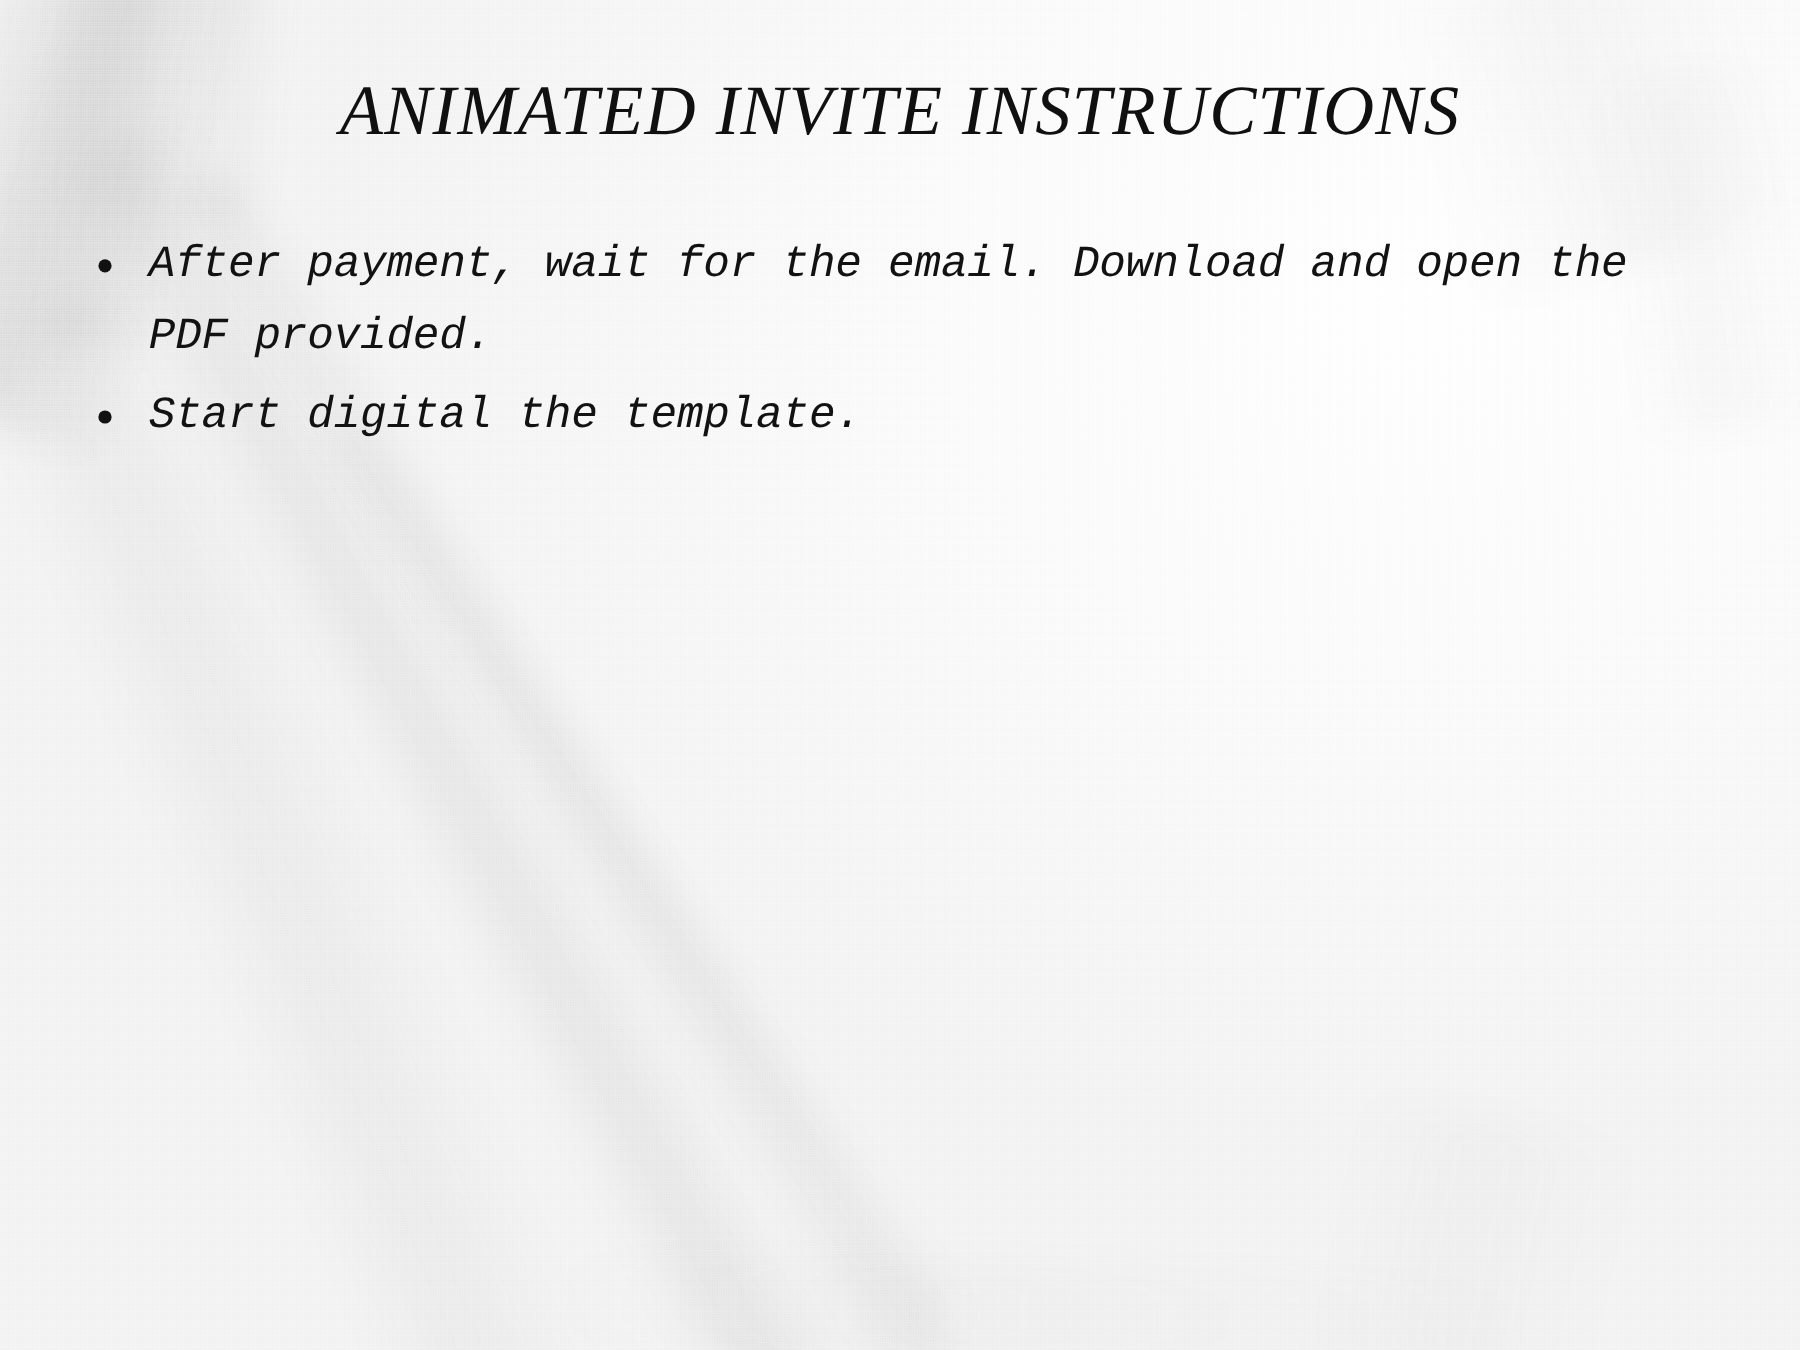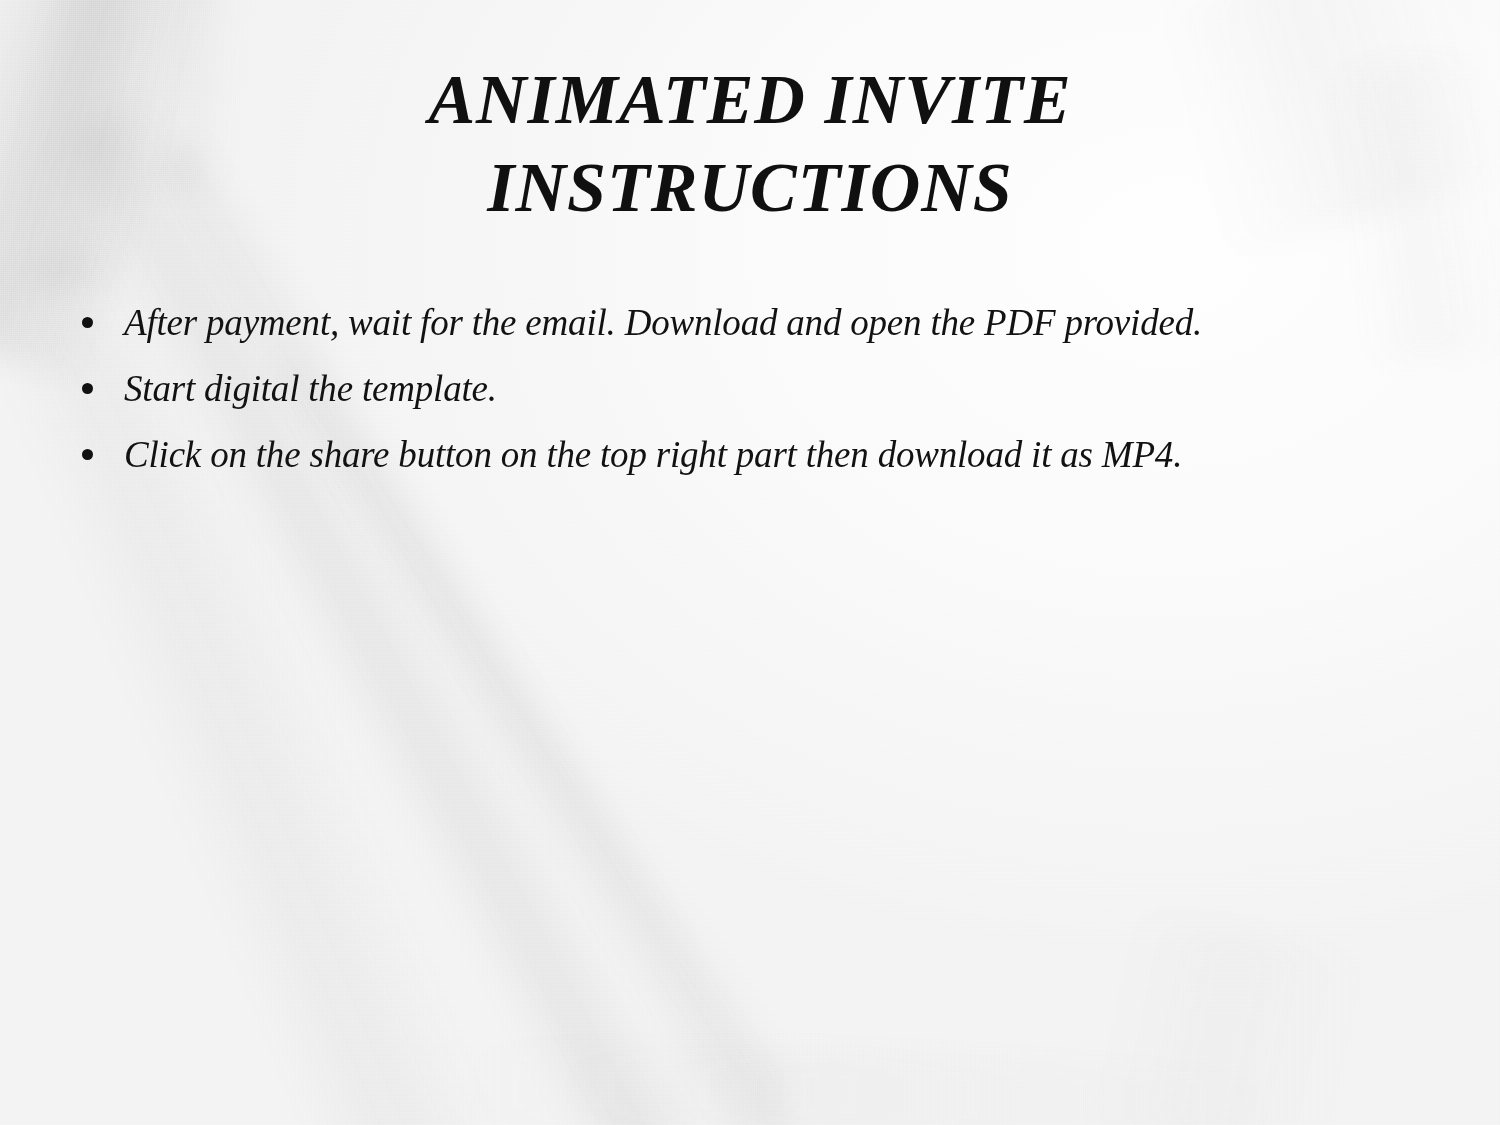--- a/index.html
+++ b/index.html
@@ -67,38 +67,38 @@
   
   .content {
     position: relative;
     z-index: 3;
     padding: 56px 52px 0 52px;
   }
 
   .title {
     font-family: "Liberation Serif", "DejaVu Serif", serif;
     font-style: italic;
-    font-weight: 700;
-    font-size: 70px;
+    font-weight: 400;
+    font-size: 59px;
     line-height: 1.25;
     letter-spacing: 1px;
     text-align: center;
     color: #101010;
     margin: 0 auto;
     max-width: 1120px;
   }
 
   .bullets {
     list-style: none;
     margin: 62px 0 0 0;
     padding: 0 20px 0 24px;
   }
   .bullets li {
     position: relative;
-    font-family: Liberation Serif, serif;
+    font-family: Liberation Mono, monospace;
     font-style: italic;
     font-weight: 400;
     font-size: 37px;
     line-height: 1.62;
     color: #121212;
     padding-left: 48px;
     margin-bottom: 6px;
     letter-spacing: -0.2px;
   }
   .bullets li::before {
@@ -135,17 +135,16 @@
 
   <div class="grain"></div>
 
   <div class="content">
 
     <h1 class="title">ANIMATED INVITE INSTRUCTIONS</h1>
 
     <ul class="bullets">
       <li>After payment, wait for the email. Download and open the PDF provided.</li>
       <li>Start digital the template.</li>
-      <li> Click on the share button on the top right part then download it as MP4.</li>
     </ul>
 
   </div>
 </div>
 
 </body></html>

